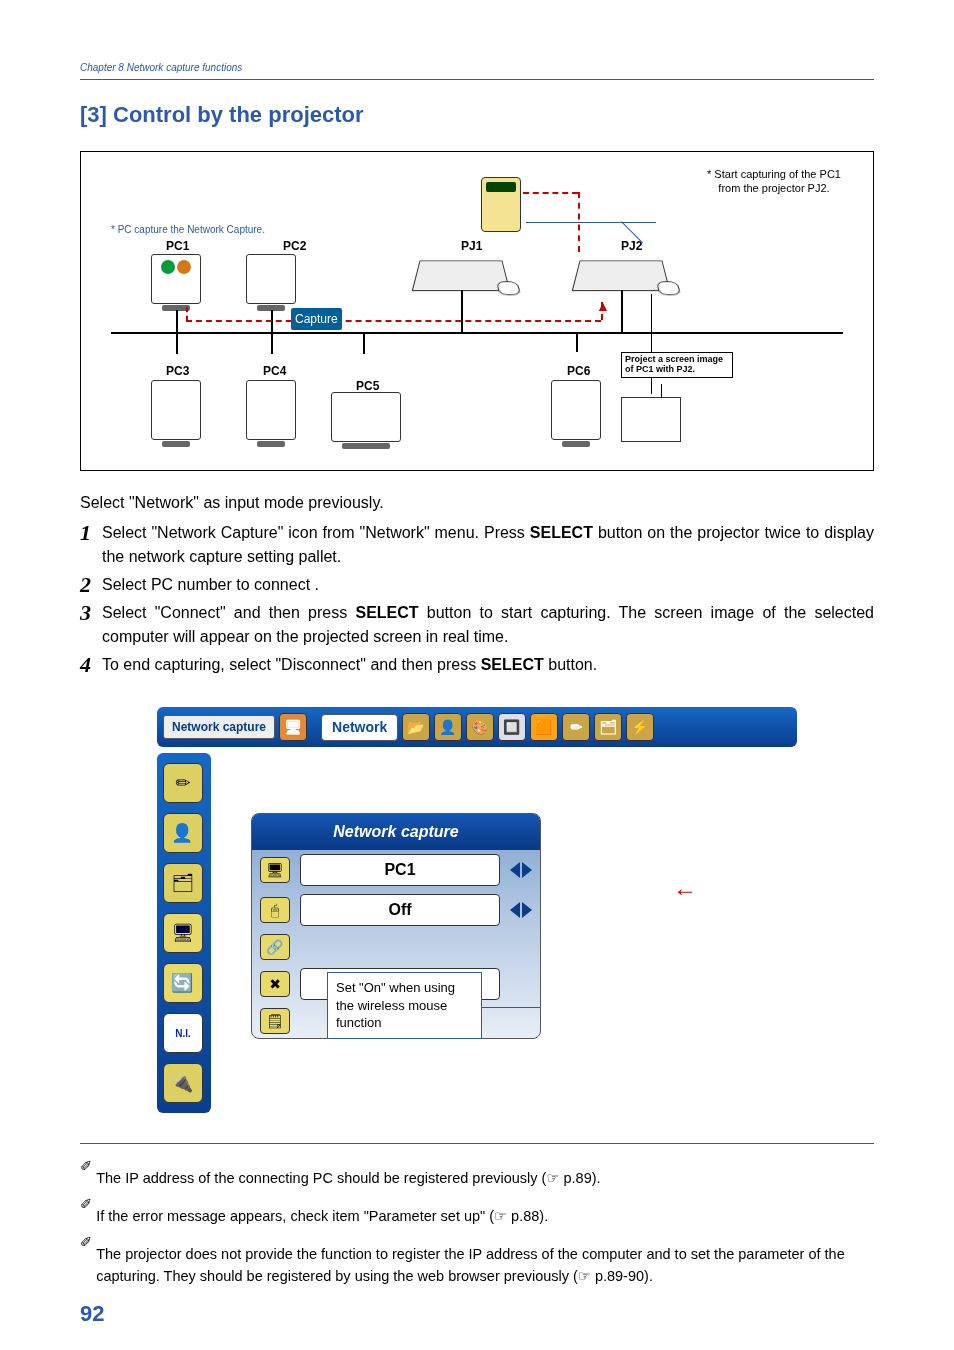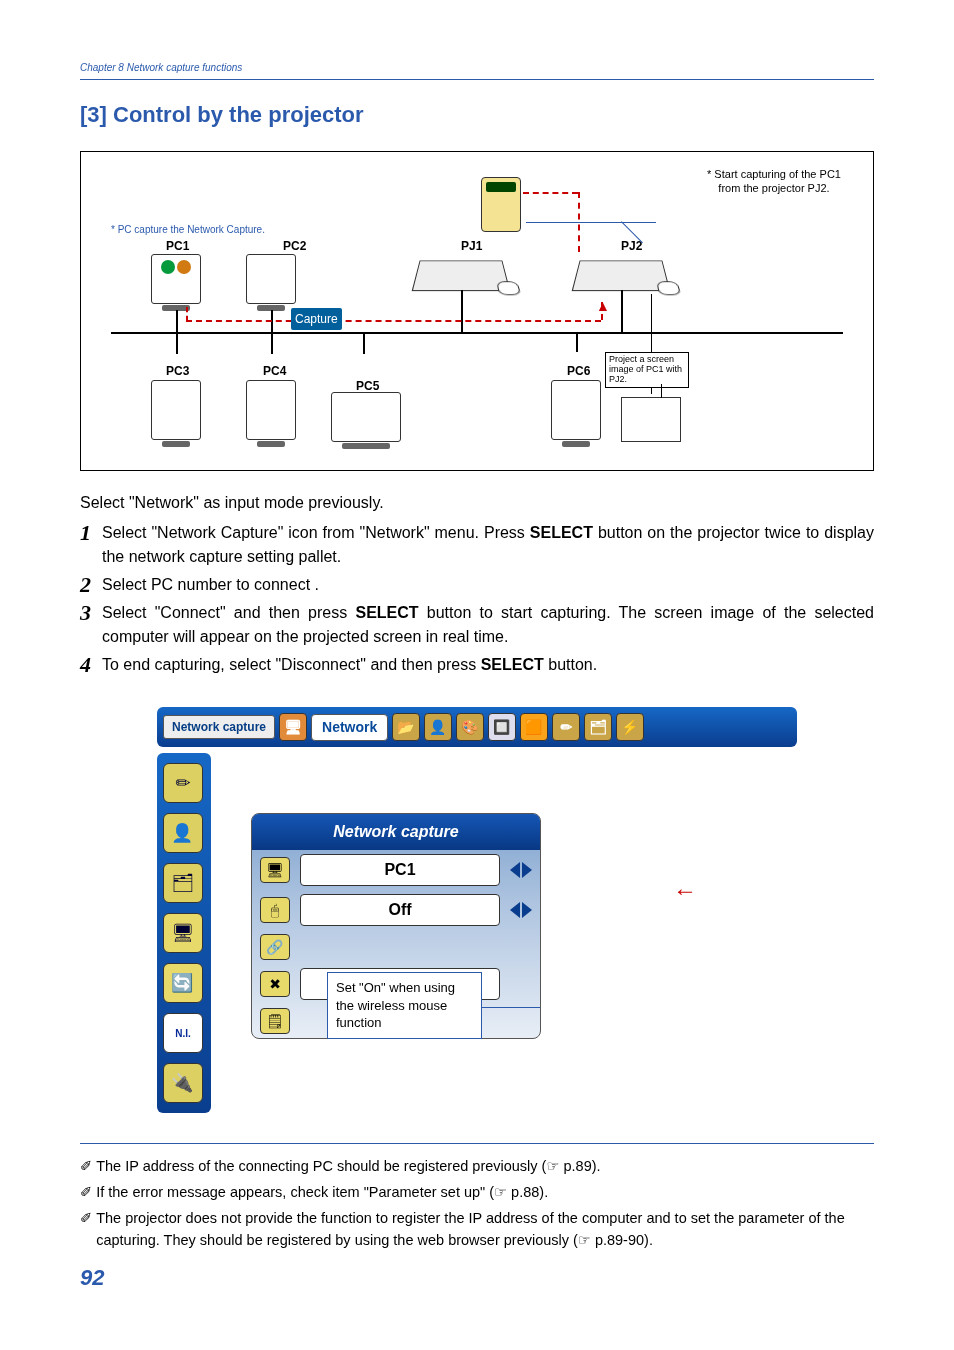--- a/index.html
+++ b/index.html
@@ -172,20 +172,21 @@
     font-weight:bold;
     font-size:14px;
   }
   .menu-network-label {
     background:#fff;
     color:#094a9a;
     padding:2px 10px;
     border-radius:4px;
     font-weight:bold;
     border:1px solid #555;
+    margin-left:10px;
   }
   .mb-box {
     background:#eee;
     color:#063e85;
     border:1px solid #555;
     border-radius:3px;
     padding:2px 8px;
     font-size:12px;
   }
   .mb-icon {
@@ -300,27 +301,26 @@
   }
 
   .footnotes {
     border-top:1px solid #2b5aad;
     padding-top:12px;
     margin-top:30px;
     font-size:14.5px;
   }
   .fn { display:flex; gap:4px; margin-bottom:4px; }
   .fn-mark { font-family:serif; }
-  .fn .txt { flex:1; }
+  .fn .txt { flex:1;margin-top:12px; }
 
   .page-num {
     color:#2b5aad;
     font-size:22px;
     font-weight:bold;
-    font-style:italic;
     margin-top:10px;
   }
 </style>
 </head>
 <body>
 
 <div class="chapter-header">Chapter 8 Network capture functions</div>
 
 <div class="section-title">[3] Control by the projector</div>
 
@@ -378,21 +378,21 @@
   <div class="d-label" style="top:210px;left:486px;">PC6</div>
   <div class="pc-icon" style="top:228px;left:470px;height:60px;"></div>
 
   <div class="screen-icon" style="top:245px;left:540px;"></div>
   <div style="position:absolute;top:142px;left:570px;width:0;height:100px;border-left:1px solid #000;"></div>
 
   <div class="callout" style="top:12px;right:14px;width:170px;border:none;font-size:11px;text-align:center;">* Start capturing of the PC1 from the projector PJ2.</div>
   <div class="callout-line" style="top:70px;left:445px;width:130px;height:1px;"></div>
   <div class="callout-line" style="top:70px;left:540px;width:1px;height:30px;transform:rotate(-45deg);transform-origin:top left;"></div>
 
-  <div class="proj-callout" style="top:200px;left:524px;width:84px;">Project a screen image of PC1 with PJ2.</div>
+  <div class="proj-callout" style="top:200px;left:540px;width:112px;font-weight:bold;">Project a screen image of PC1 with PJ2.</div>
   <div style="position:absolute;top:232px;left:580px;width:0;height:14px;border-left:1px solid #000;"></div>
 </div>
 
 <div class="intro">Select "Network" as input mode previously.</div>
 
 <div class="step">
   <div class="num">1</div>
   <div class="txt">
     <span>Select "Network Capture" icon from "Network" menu. Press </span><span class="bold">SELECT</span><span> button on the projector twice to display the network capture setting pallet.</span>
   </div>

